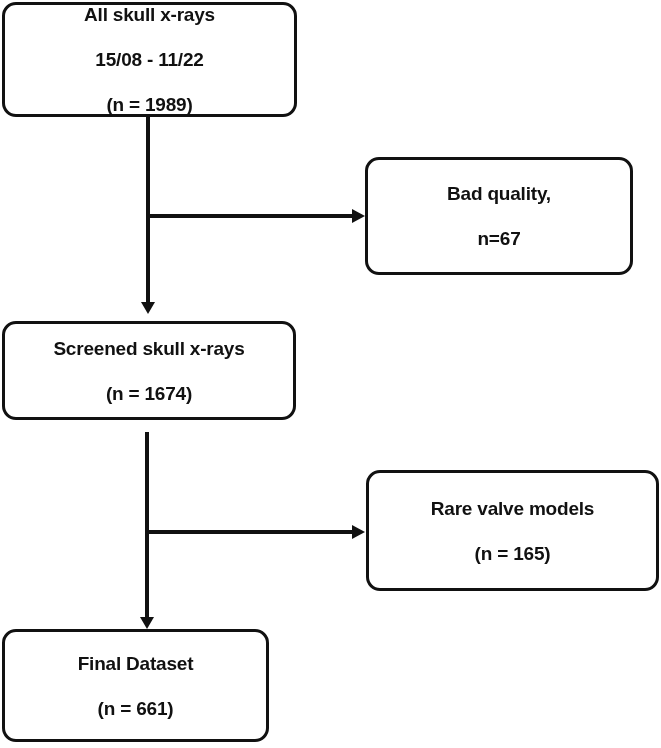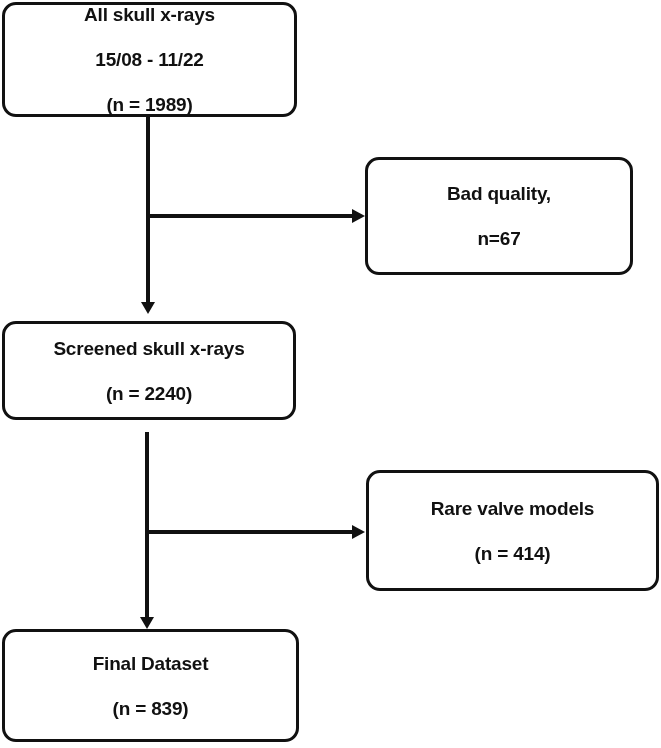--- a/index.html
+++ b/index.html
@@ -31,21 +31,21 @@
     font-size: 19px;
     line-height: 23px;
     letter-spacing: -0.2px;
     gap: 22px;
   }
   
   #box-all-xrays    { left: 2px;   top: 2px;   width: 295px; height: 115px; }
   #box-bad-quality  { left: 365px; top: 157px; width: 268px; height: 118px; }
   #box-screened     { left: 2px;   top: 300px; width: 294px; height: 99px; margin-top: 21px; }
   #box-rare-valves  { left: 366px; top: 470px; width: 293px; height: 121px; }
-  #box-final        { left: 2px;   top: 629px; width: 297px; height: 113px; }
+  #box-final        { left: 2px;   top: 629px; width: 267px; height: 113px; }
 
   .connector {
     position: absolute;
     background: #111111;
   }
   #vline-top-to-screened   { left: 146px; top: 117px; width: 4px; height: 186px; }
   #vline-screened-to-final { left: 145px; top: 432px; width: 4px; height: 186px; }
   #hline-to-bad-quality    { left: 146px; top: 214px; width: 206px; height: 4px; }
   #hline-to-rare-valves    { left: 145px; top: 530px; width: 208px; height: 4px; }
 
@@ -79,31 +79,31 @@
     <div>(n = 1989)</div>
   </div>
 
   <div class="node" id="box-bad-quality">
     <div>Bad quality,</div>
     <div>n=67</div>
   </div>
 
   <div class="node" id="box-screened">
     <div>Screened skull x-rays</div>
-    <div>(n = 2240)</div>
+    <div>(n = 1674)</div>
   </div>
 
   <div class="node" id="box-rare-valves">
     <div>Rare valve models</div>
-    <div>(n = 414)</div>
+    <div>(n = 165)</div>
   </div>
 
   <div class="node" id="box-final">
     <div>Final Dataset</div>
-    <div>(n = 839)</div>
+    <div>(n = 661)</div>
   </div>
 
   <div class="connector" id="vline-top-to-screened"></div>
   <div class="arrow-down" id="arrow-into-screened"></div>
 
   <div class="connector" id="hline-to-bad-quality"></div>
   <div class="arrow-right" id="arrow-into-bad-quality"></div>
 
   <div class="connector" id="vline-screened-to-final"></div>
   <div class="arrow-down" id="arrow-into-final"></div>

